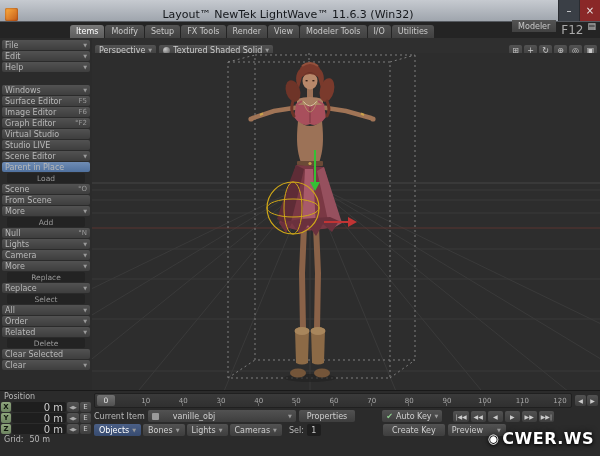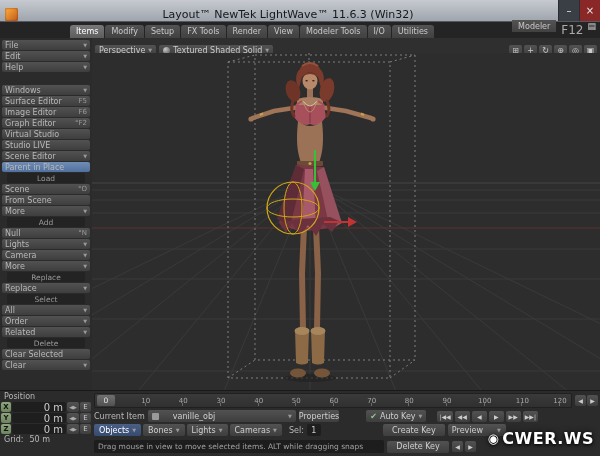--- a/index.html
+++ b/index.html
@@ -63,21 +63,21 @@
   .tl-handle{position:absolute;left:2px;top:1px;width:18px;height:11px;background:linear-gradient(#707070,#515151);border-radius:2px;font-size:7.5px;color:#e8e8e8;display:flex;align-items:center;justify-content:center;z-index:2;}
   .tick{position:absolute;top:3px;transform:translateX(-50%);font-size:7px;color:#a8a8a8;}
   .tl-steppers{position:absolute;left:575px;top:4px;display:flex;gap:1px;}
   .mini-btn{min-width:11px;height:11px;padding:0 2px;background:linear-gradient(#525252,#3e3e3e);border-radius:2px;color:#ccc;font-size:6px;display:flex;align-items:center;justify-content:center;}
 
   .ctl-row{position:absolute;left:94px;width:504px;display:flex;align-items:center;gap:3px;}
   .row1{top:19px;height:12px;}
   .row2{top:33px;height:12px;}
   .row3{top:49px;height:13px;}
   .lbl{font-size:8px;color:#b8b8b8;white-space:nowrap;}
-  .btn{height:12px;display:flex;align-items:center;justify-content:center;padding:0 0;background:linear-gradient(#525252,#3e3e3e);border-radius:2px;font-size:8px;color:#cfcfcf;white-space:nowrap;}
+  .btn{height:12px;display:flex;align-items:center;justify-content:center;padding:0 8px;background:linear-gradient(#525252,#3e3e3e);border-radius:2px;font-size:8px;color:#cfcfcf;white-space:nowrap;}
   .dropdown{height:12px;display:flex;align-items:center;gap:14px;padding:0 4px;background:linear-gradient(#525252,#3e3e3e);border-radius:2px;font-size:8px;color:#cfcfcf;white-space:nowrap;}
   .item-dd{width:148px;}
   .item-dd .arr{margin-left:auto;}
   .swatch{width:7px;height:7px;background:#999;border-radius:1px;}
   .autokey{height:12px;display:flex;align-items:center;gap:3px;padding:0 4px;background:linear-gradient(#525252,#3e3e3e);border-radius:2px;font-size:8px;color:#cfcfcf;margin-left:24px;white-space:nowrap;}
   .autokey .chk{color:#8fd08f;font-size:8px;}
   .transport{display:flex;gap:2px;margin-left:8px;}
   .transport .mini-btn{min-width:15px;}
   .modes{display:flex;gap:2px;}
   .mode-btn{height:12px;display:flex;align-items:center;gap:3px;padding:0 5px;background:linear-gradient(#525252,#3e3e3e);border-radius:2px;font-size:8px;color:#cfcfcf;white-space:nowrap;}
@@ -436,28 +436,20 @@
       <span class="sel-lbl">Sel:</span>
       <span class="sel-val">1</span>
       <div class="gap60"></div>
       <div class="btn key-btn">Create Key</div>
       <div class="dropdown preview-dd">
         <span>Preview</span>
         <span class="arr">▼</span>
       </div>
     </div>
 
-    <div class="ctl-row row3">
-      <div class="status">Drag mouse in view to move selected items. ALT while dragging snaps</div>
-      <div class="btn key-btn">Delete Key</div>
-      <div id="preview-steppers" style="display:flex;gap:2px">
-          <div class="mini-btn">◀</div>
-          <div class="mini-btn">▶</div>
-        </div>
-    </div>
   </div>
 
   <div class="watermark">
     <span class="wm-logo">◉</span>
     <span>CWER.WS</span>
   </div>
 
 </div>
 
 </body></html>

